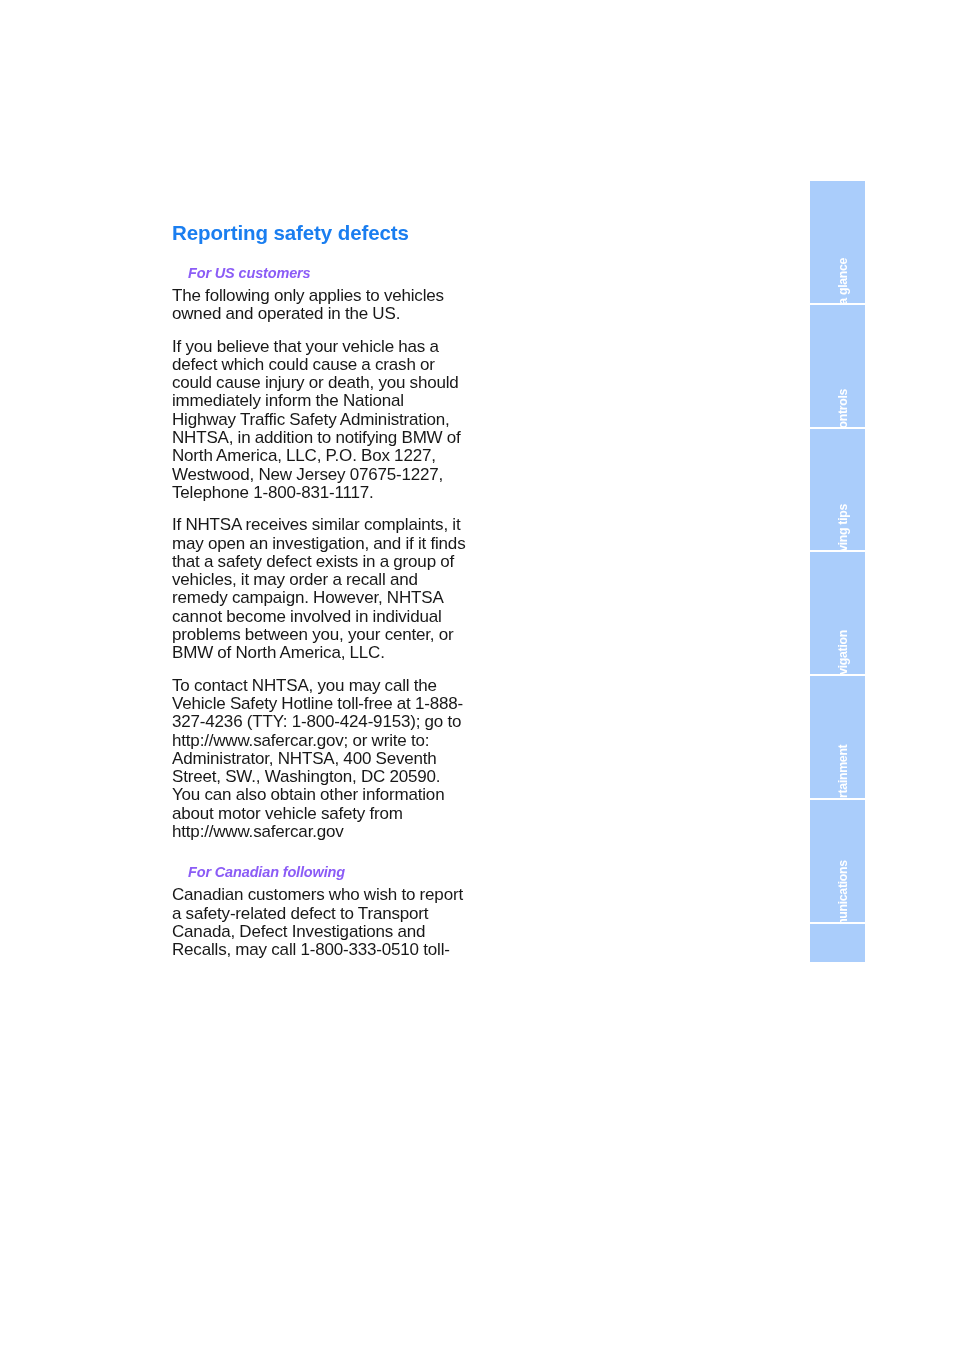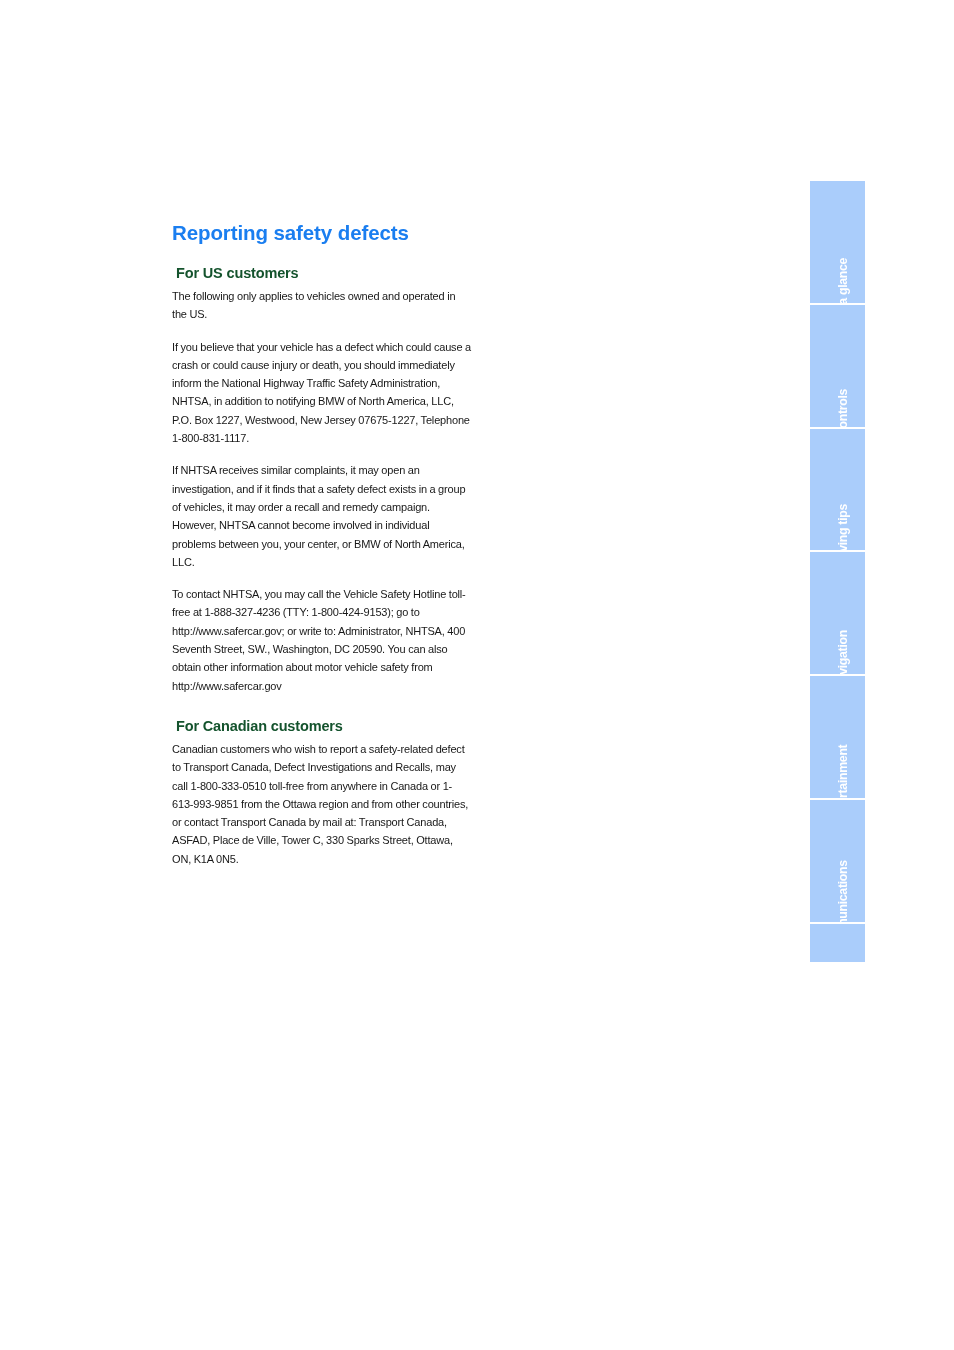--- a/index.html
+++ b/index.html
@@ -37,32 +37,33 @@
     font-weight: bold;
     color: #1a7ef0;
     letter-spacing: -0.1px;
     margin: 0 0 21px 0;
     line-height: 22px;
   }
 
   .section-heading {
     font-size: 14.5px;
     font-weight: bold;
-    color: #14532d;
-    margin: 0 0 5px 4px;
+    color: #8b5cf6;
+    margin: 0 0 5px 16px;
     line-height: 17px;
     letter-spacing: -0.15px;
+    font-style: italic;
   }
 
   .section-heading.spaced {
     margin-top: 23px;
   }
 
   .body-text {
-    font-size: 11px;
+    font-size: 17px;
     color: #181818;
     line-height: 18.3px;
     margin: 0 0 14px 0;
     letter-spacing: -0.18px;
     text-align: left;
     word-spacing: -0.2px;
   }
 
   .body-text:last-child {
     margin-bottom: 0;
@@ -151,21 +152,21 @@
     <h2 class="section-heading">For US customers</h2>
 
     <p class="body-text">The following only applies to vehicles owned and operated in the US.</p>
 
     <p class="body-text">If you believe that your vehicle has a defect which could cause a crash or could cause injury or death, you should immediately inform the National Highway Traffic Safety Administration, NHTSA, in addition to notifying BMW of North America, LLC, P.O. Box 1227, Westwood, New Jersey 07675-1227, Telephone 1-800-831-1117.</p>
 
     <p class="body-text">If NHTSA receives similar complaints, it may open an investigation, and if it finds that a safety defect exists in a group of vehicles, it may order a recall and remedy campaign. However, NHTSA cannot become involved in individual problems between you, your center, or BMW of North America, LLC.</p>
 
     <p class="body-text">To contact NHTSA, you may call the Vehicle Safety Hotline toll-free at 1-888-327-4236 (TTY: 1-800-424-9153); go to http://www.safercar.gov; or write to: Administrator, NHTSA, 400 Seventh Street, SW., Washington, DC 20590. You can also obtain other information about motor vehicle safety from http://www.safercar.gov</p>
 
-    <h2 class="section-heading spaced">For Canadian customers</h2>
+    <h2 class="section-heading spaced">For Canadian following</h2>
 
     <p class="body-text">Canadian customers who wish to report a safety-related defect to Transport Canada, Defect Investigations and Recalls, may call 1-800-333-0510 toll-free from anywhere in Canada or 1-613-993-9851 from the Ottawa region and from other countries, or contact Transport Canada by mail at: Transport Canada, ASFAD, Place de Ville, Tower C, 330 Sparks Street, Ottawa, ON, K1A 0N5.</p>
 
 
   </div>
 
   <div class="tab-strip">
     <div class="tab">
       <span class="tab-label" style="top: calc(50% + 46.875px); left: 60%;">At a glance</span>
     </div>

